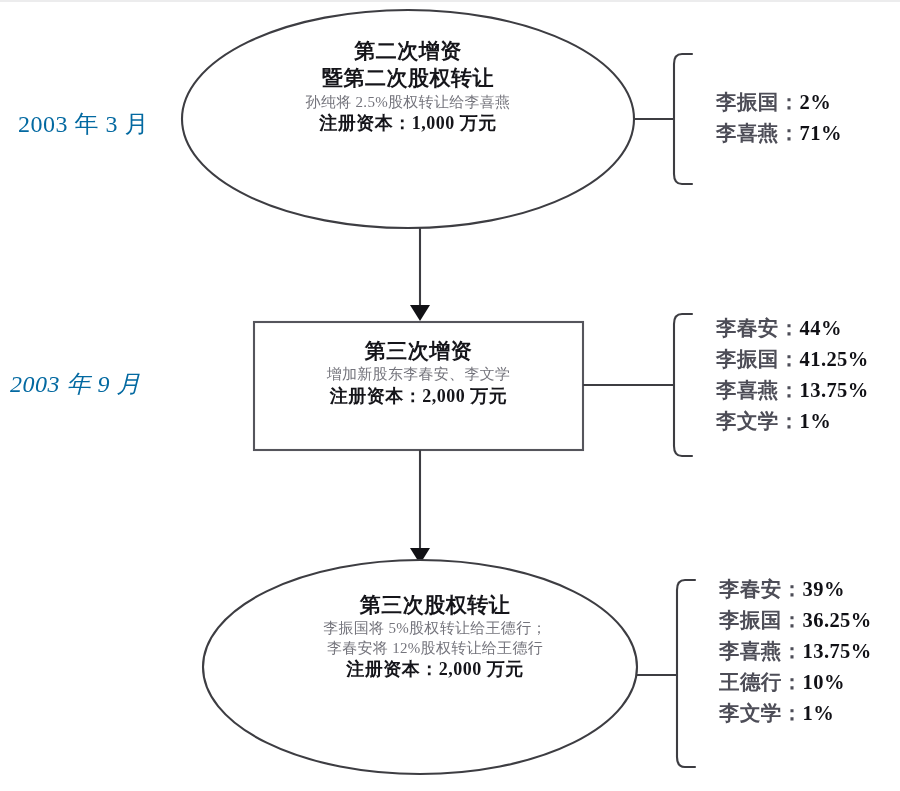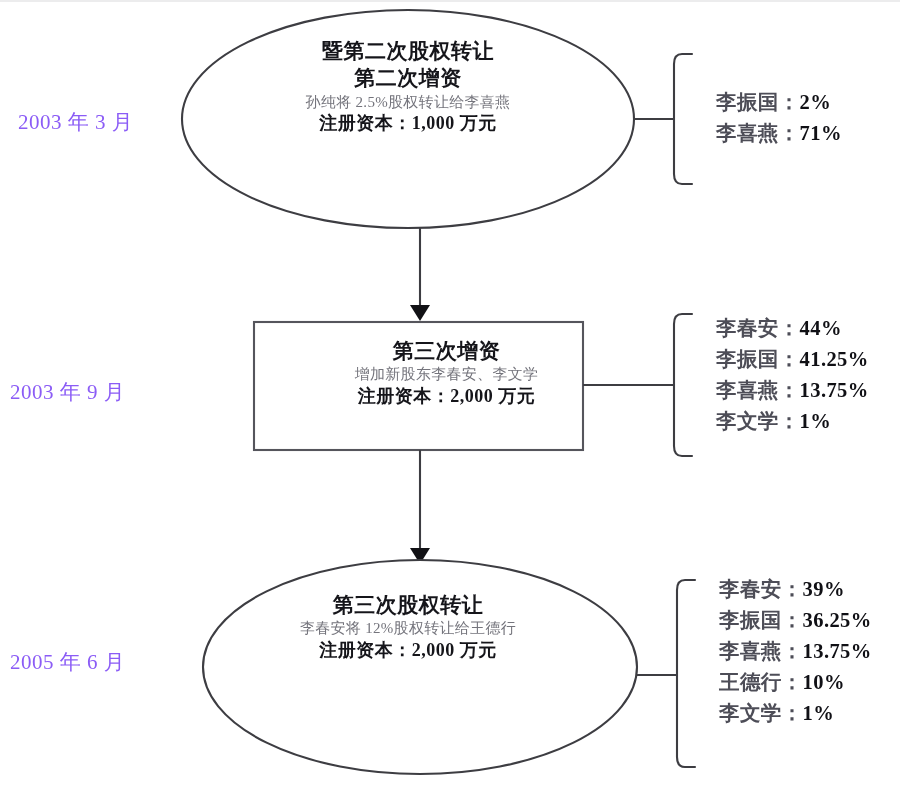--- a/index.html
+++ b/index.html
@@ -25,22 +25,22 @@
     left: 0;
     top: 0;
     width: 900px;
     height: 791px;
   }
 
   
   .date-label {
     position: absolute;
     text-align: left;
-    font-size: 21px;
-    color: #8b5cf6;
+    font-size: 24px;
+    color: #0369a1;
     letter-spacing: 0.5px;
     white-space: nowrap;
     font-family: "Liberation Serif", "DejaVu Serif", serif;
   }
 
   
   .node-text {
     position: absolute;
     text-align: center;
     color: #15151a;
@@ -113,39 +113,39 @@
 
     <line x1="583" y1="383" x2="674" y2="383" stroke="#3d3d42" stroke-width="2.1"></line>
     <path d="M 692 312 L 682 312 Q 674 312 674 322 L 674 444 Q 674 454 682 454 L 692 454" fill="none" stroke="#3d3d42" stroke-width="2.1" stroke-linecap="round"></path>
 
     <line x1="636" y1="673" x2="677" y2="673" stroke="#3d3d42" stroke-width="2.1"></line>
     <path d="M 695 578 L 685 578 Q 677 578 677 588 L 677 755 Q 677 765 685 765 L 695 765" fill="none" stroke="#3d3d42" stroke-width="2.1" stroke-linecap="round"></path>
   </svg>
 
   <div class="date-label" style="left:18px; top:106px; width:160px;">2003 年 3 月</div>
 
-  <div class="date-label" style="left:10px; top:376px; width:170px;">2003 年 9 月</div>
+  <div class="date-label" style="left:10px; top:366px; width:170px;font-style:italic;">2003 年 9 月</div>
 
-  <div class="date-label" style="left:10px; top:646px; width:170px;">2005 年 6 月</div>
 
   <div class="node-text" style="left:208px; top:36px; width:400px;">
+    <div class="line-title">第二次增资</div>
     <div class="line-title">暨第二次股权转让</div>
-    <div class="line-title">第二次增资</div>
     <div class="line-sub">孙纯将 2.5%股权转让给李喜燕</div>
     <div class="line-capital">注册资本：1,000 万元</div>
   </div>
 
-  <div class="node-text" style="left:254px; top:336px; width:329px;margin-left:28px;">
+  <div class="node-text" style="left:254px; top:336px; width:329px;">
     <div class="line-title">第三次增资</div>
     <div class="line-sub">增加新股东李春安、李文学</div>
     <div class="line-capital">注册资本：2,000 万元</div>
   </div>
 
-  <div class="node-text" style="left:208px; top:590px; width:400px;">
+  <div class="node-text" style="left:235px; top:590px; width:400px;">
     <div class="line-title">第三次股权转让</div>
+    <div class="line-sub">李振国将 5%股权转让给王德行；</div>
     <div class="line-sub">李春安将 12%股权转让给王德行</div>
     <div class="line-capital">注册资本：2,000 万元</div>
   </div>
 
   <div class="holder-list" style="left:716px; top:85px;">
     <div class="holder-row">
       <span class="holder-name">李振国</span><span class="holder-sep">：</span><span class="holder-pct">2%</span>
     </div>
     <div class="holder-row">
       <span class="holder-name">李喜燕</span><span class="holder-sep">：</span><span class="holder-pct">71%</span>

